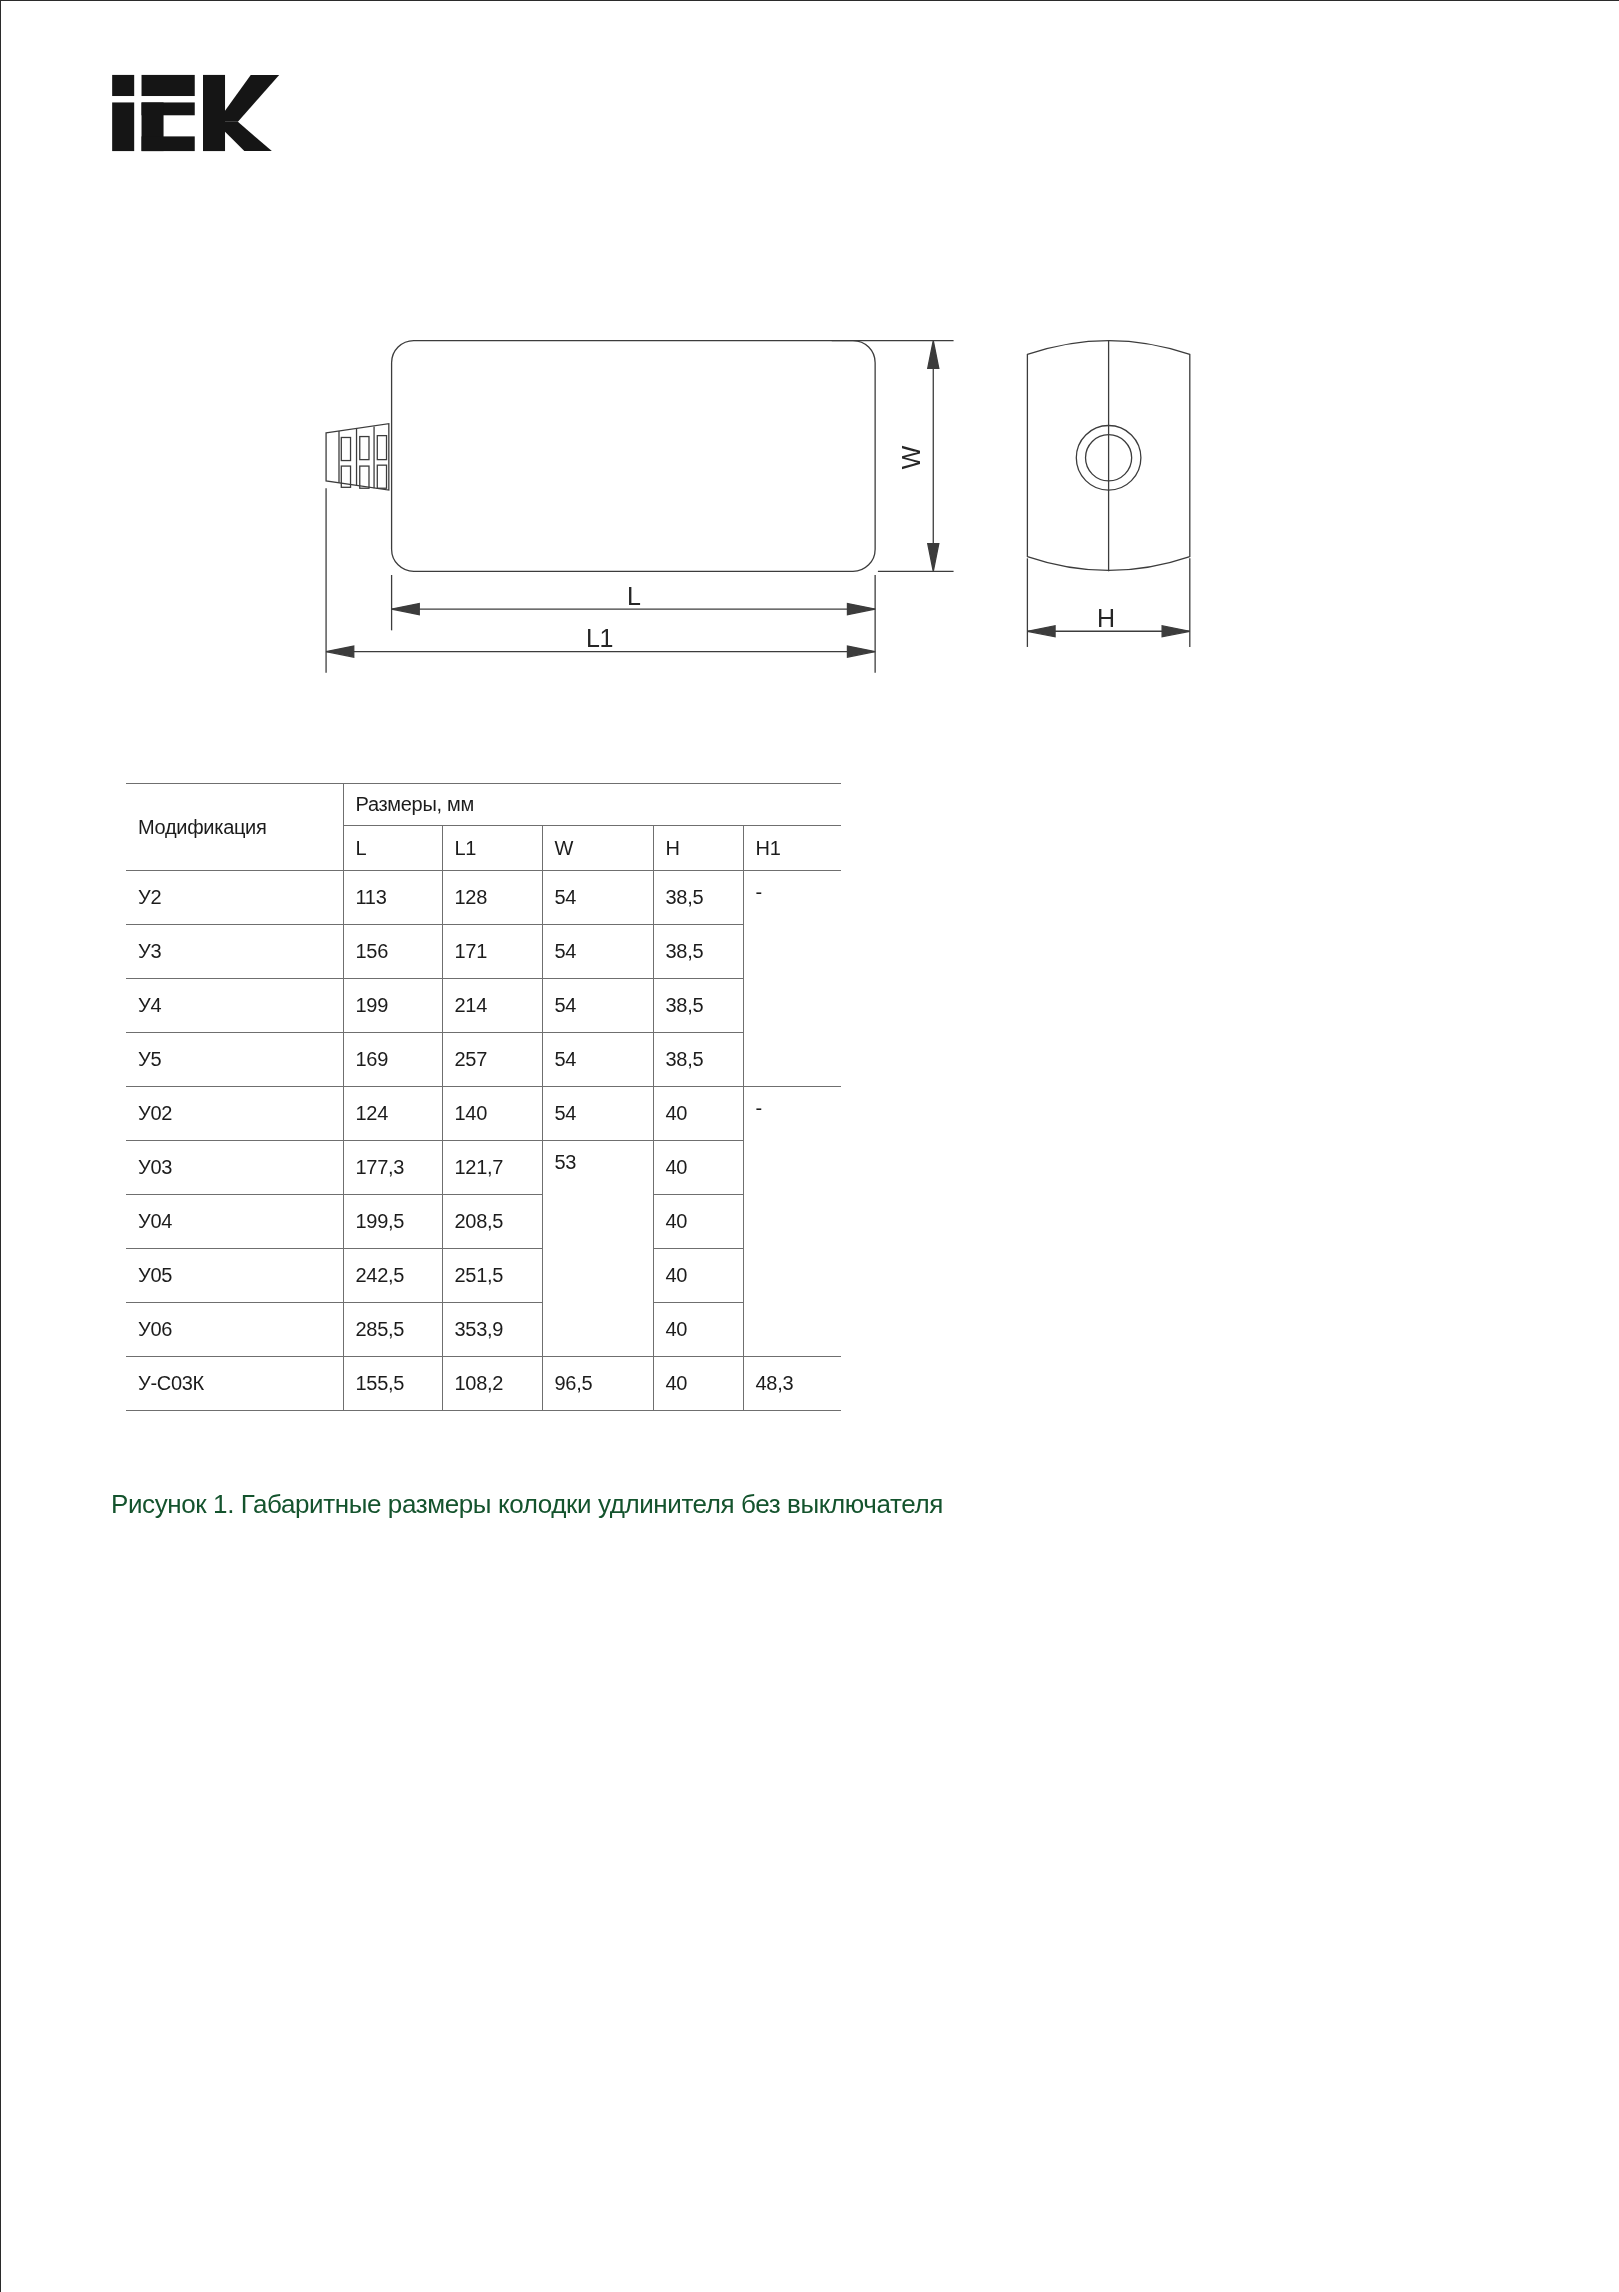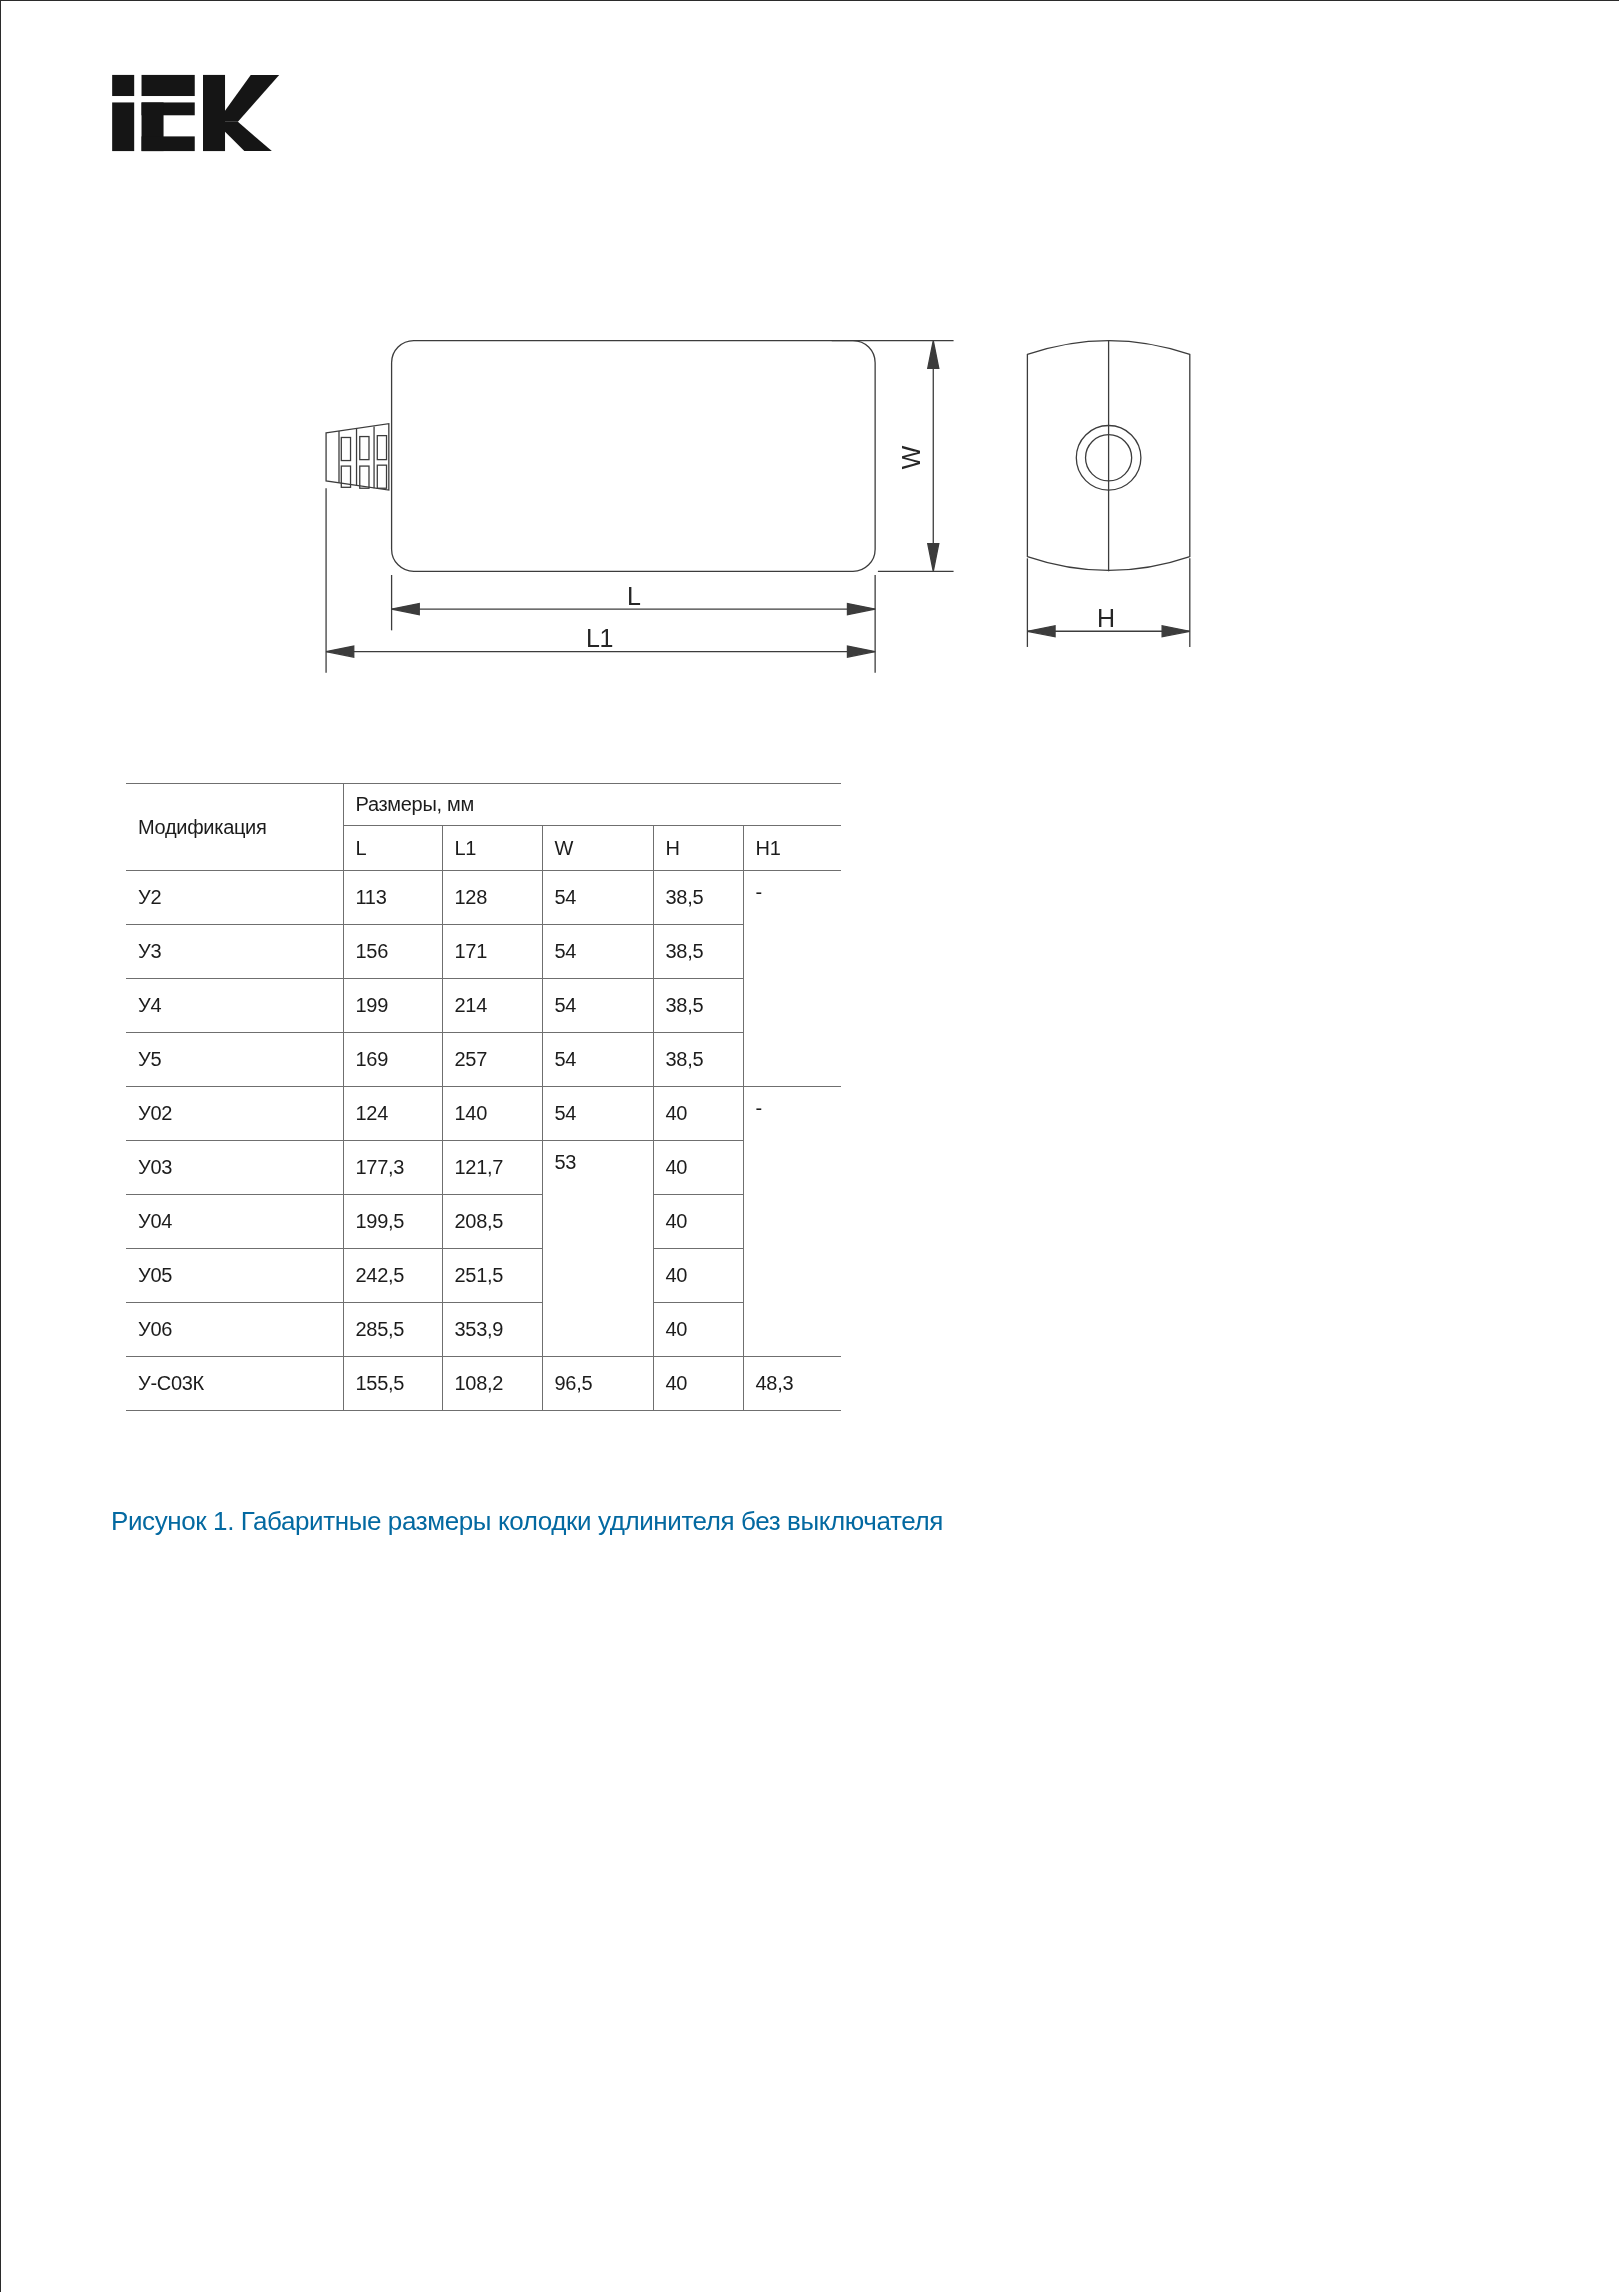--- a/index.html
+++ b/index.html
@@ -55,23 +55,22 @@
   tr.hdr2 { height: 45px; }
   tr.data { height: 54px; }
   td.modcol { vertical-align: top; padding-top: 11px; }
 
   .caption {
     position: absolute;
     left: 110px;
     top: 1488px;
     font-size: 26px;
     letter-spacing: -0.4px;
-    color: #0369a1;
+    color: #14532d;
     white-space: nowrap;
-    margin-top: 17px;
   }
 </style>
 </head>
 <body>
 
 <div class="page">
 
   <div class="logo-wrap">
     <svg width="175" height="78" viewBox="0 0 190 85">
       <g fill="#151515">

